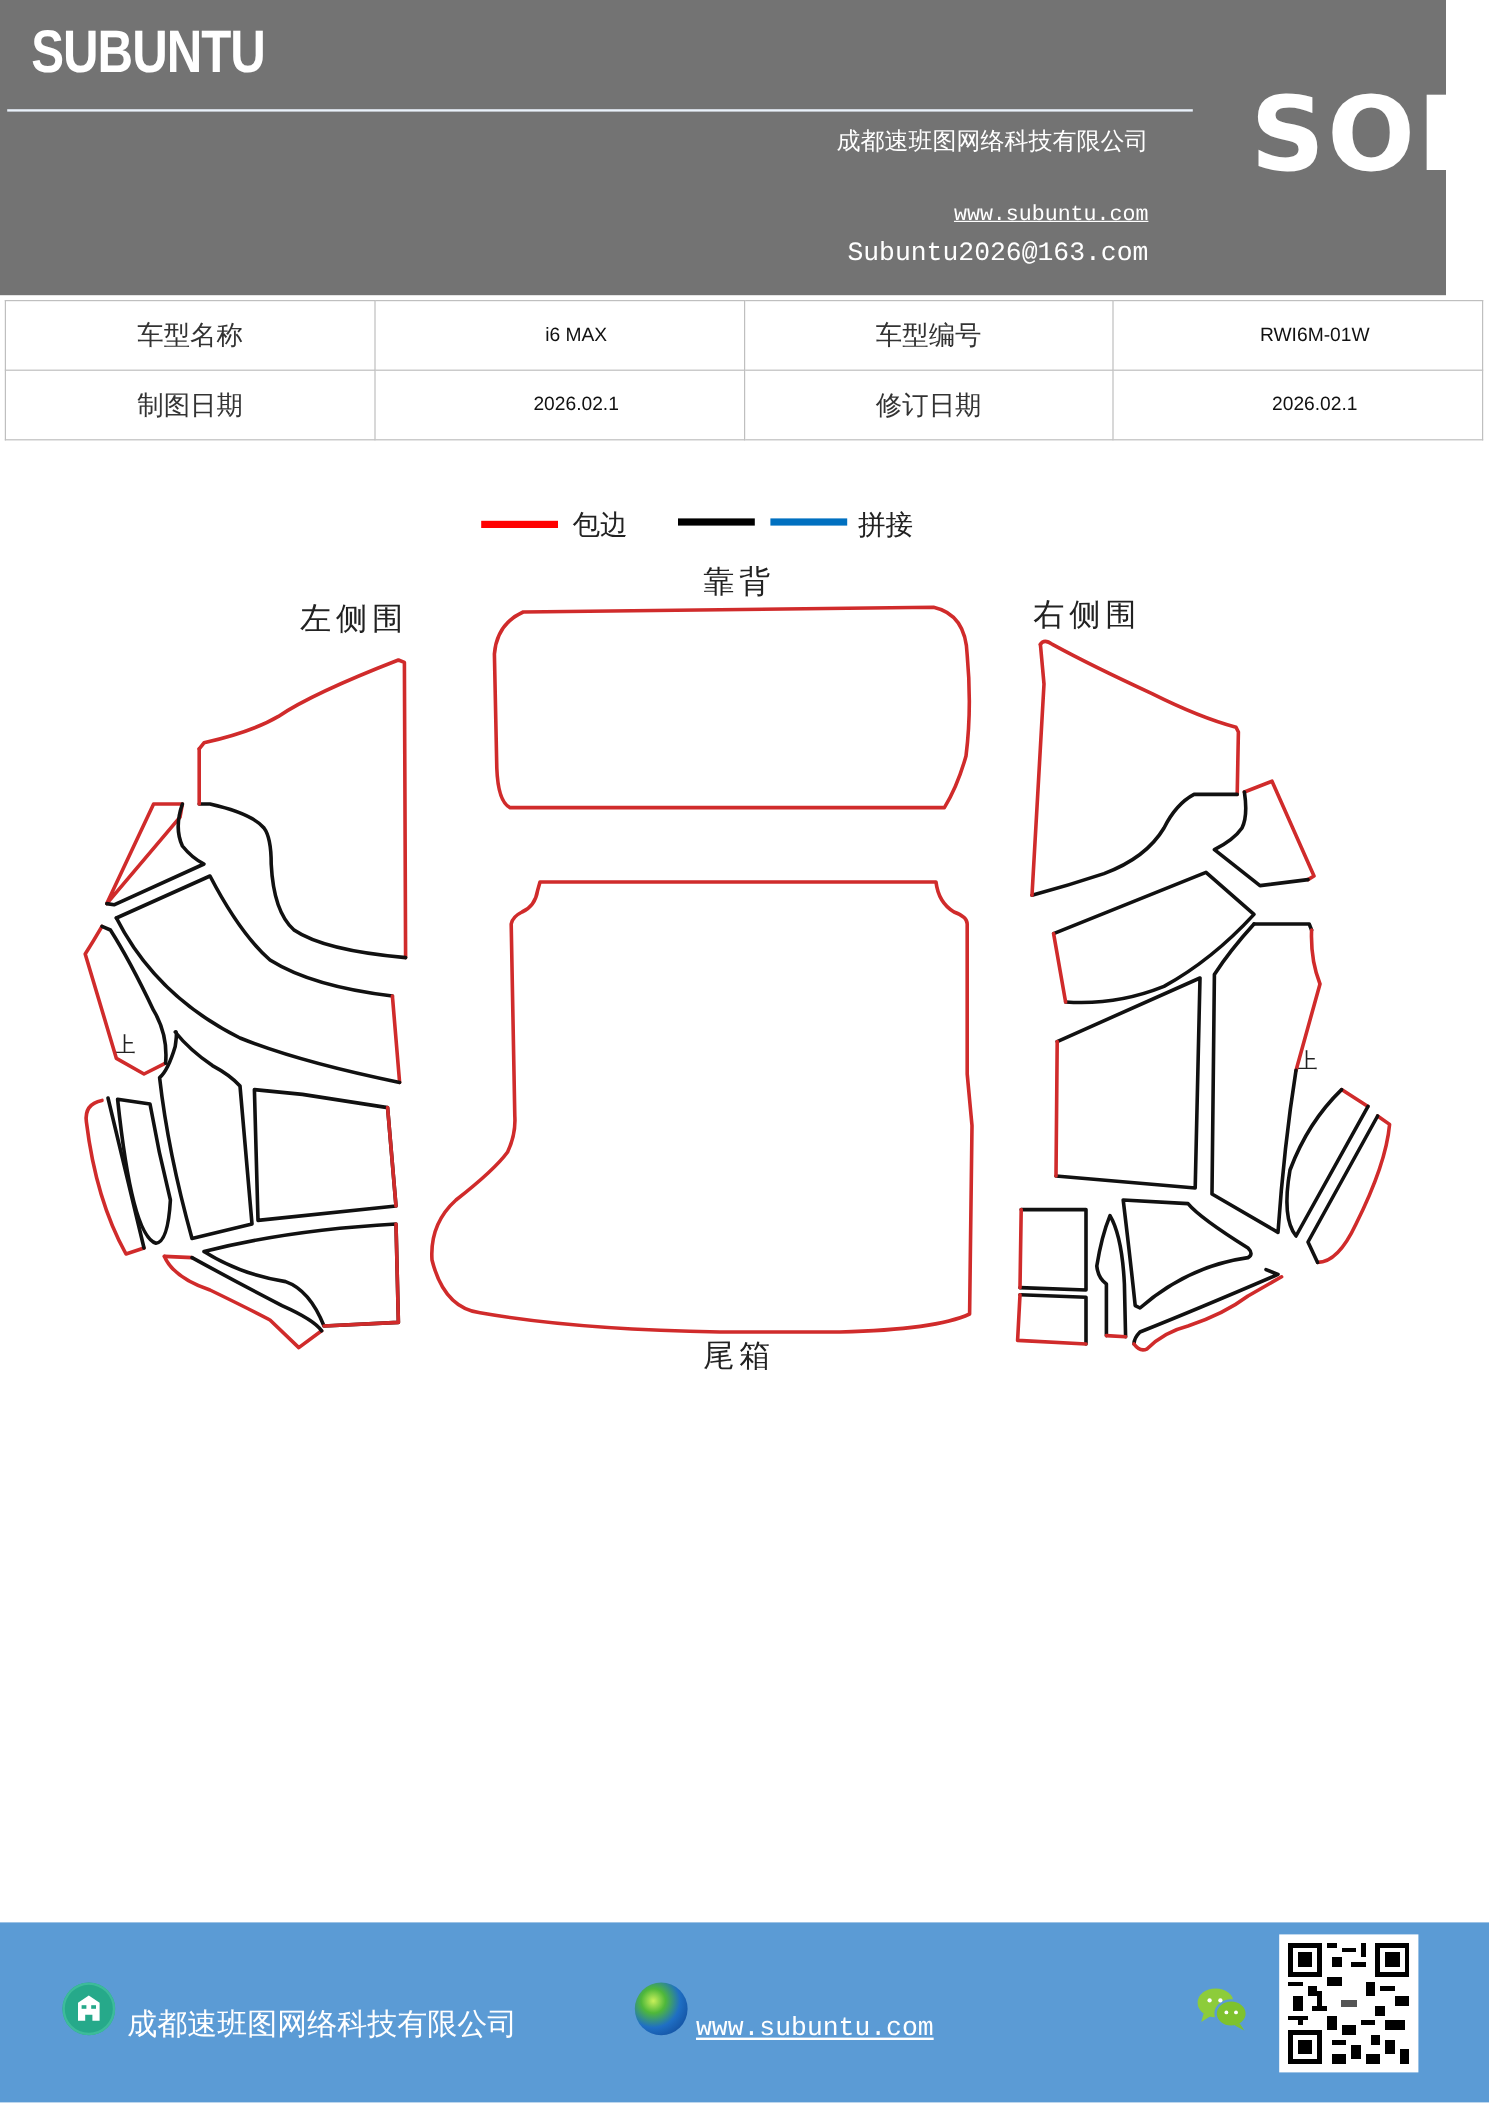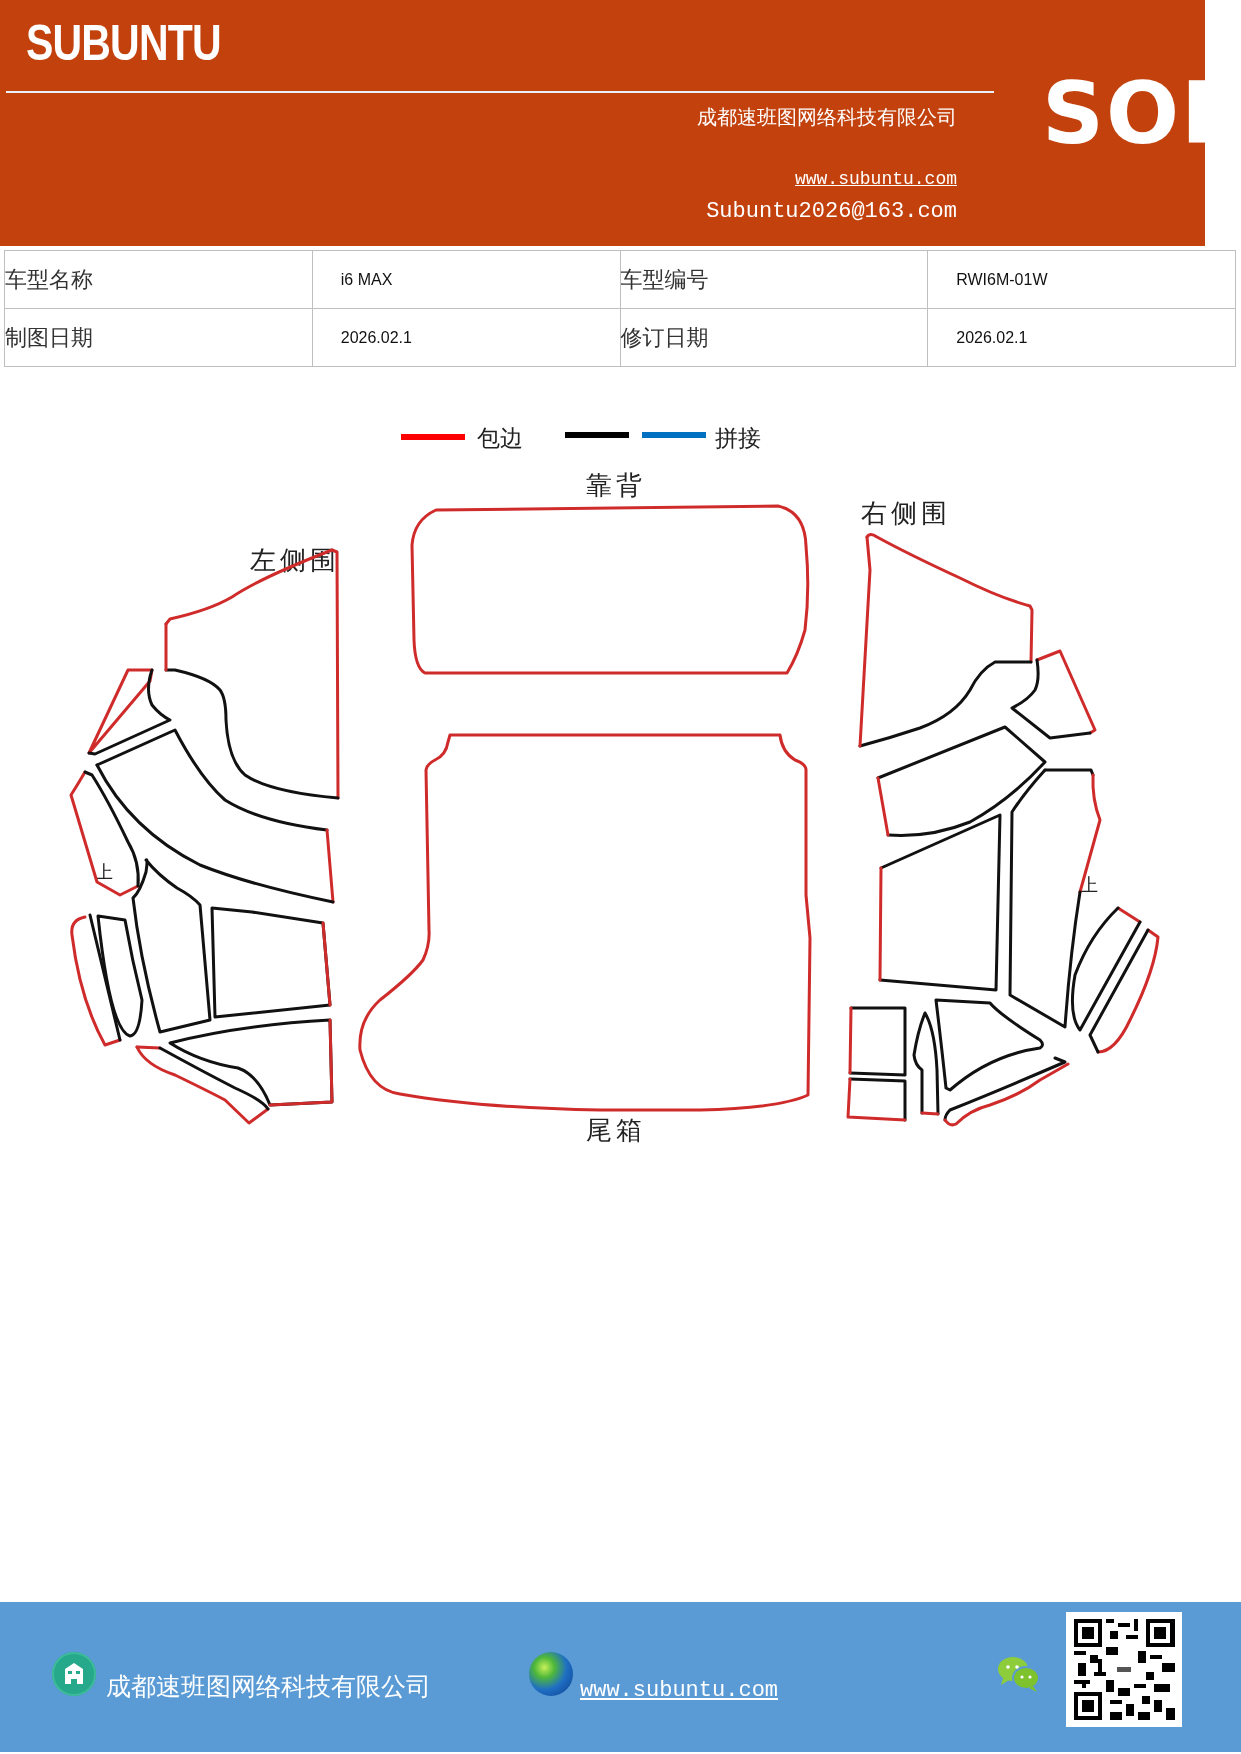--- a/index.html
+++ b/index.html
@@ -1,29 +1,29 @@
 <!DOCTYPE html>
 <html><head>
 <meta charset="utf-8">
 <style>
   * { margin: 0; padding: 0; box-sizing: border-box; }
   html, body { width: 1241px; height: 1754px; background: #ffffff; overflow: hidden; }
   body { position: relative; font-family: "DejaVu Sans", "Liberation Sans", sans-serif; }
 
-  .header { position: absolute; left: 0; top: 0; width: 1205px; height: 246px; background: #c2410c; }
+  .header { position: absolute; left: 0; top: 0; width: 1205px; height: 246px; background: #737373; }
   .brand { position: absolute; left: 26px; top: 18px; font-family: "Liberation Sans", sans-serif; font-weight: bold; font-size: 50px; color: #ffffff; letter-spacing: -1px; transform: scaleX(0.82); transform-origin: left top; line-height: 1; }
   .header-rule { position: absolute; left: 6px; top: 91px; width: 988px; height: 2px; background: #e9f1fa; }
   .doc-title { position: absolute; left: 30px; top: 148px; font-size: 37px; color: #ffffff; line-height: 1; font-family: "DejaVu Serif", serif; }
   .company { position: absolute; right: 248px; top: 106px; font-size: 20px; color: #ffffff; font-family: "DejaVu Serif", serif; line-height: 1.1; }
   .website { position: absolute; right: 248px; top: 170px; font-size: 18px; color: #ffffff; text-decoration: underline; font-family: "Liberation Mono", monospace; line-height: 1.1; }
   .email { position: absolute; right: 248px; top: 200px; font-size: 22px; color: #ffffff; font-family: "Liberation Mono", monospace; line-height: 1.1; }
   .sop { position: absolute; left: 1042px; top: 70px; font-size: 86px; font-weight: bold; color: #ffffff; font-family: "DejaVu Sans", sans-serif; line-height: 1; letter-spacing: 2px; }
 
   .info-table { position: absolute; left: 4px; top: 250px; width: 1232px; border-collapse: collapse; }
-  .info-table td { border: 1px solid #bfbfbf; height: 58px; text-align: left; vertical-align: middle; font-size: 21px; color: #222; width: 25%; }
+  .info-table td { border: 1px solid #bfbfbf; height: 58px; text-align: center; vertical-align: middle; font-size: 21px; color: #222; width: 25%; }
   .info-table td.label { font-family: "DejaVu Serif", serif; font-size: 22px; color: #333; }
   .info-table td.value { font-family: "Liberation Sans", sans-serif; font-size: 16px; color: #111; padding-left: 28px; }
 
   .legend { position: absolute; top: 423px; left: 0; width: 1107px; height: 40px; text-align: right; }
   .legend .swatch { position: absolute; height: 6px; }
   .legend .txt { position: absolute; top: 4px; font-size: 23px; color: #222; font-family: "DejaVu Serif", serif; line-height: 1; }
 
   .diagram { position: absolute; left: 0; top: 460px; width: 1241px; height: 700px; }
   .part-label { position: absolute; font-size: 26px; color: #222; letter-spacing: 4px; line-height: 1; }
 
@@ -66,21 +66,21 @@
 
 <div class="legend">
   <div class="swatch" style="left:401px; top:11px; width:64px; background:#ff0000;"></div>
   <div class="txt" style="left:477px;">包边</div>
   <div class="swatch" style="left:565px; top:9px; width:64px; background:#000000;"></div>
   <div class="swatch" style="left:642px; top:9px; width:64px; background:#0070c0;"></div>
   <div class="txt" style="left:715px;">拼接</div>
 </div>
 
 <div class="diagram">
-  <div class="part-label" style="left:250px; top:43px;margin-top:44px;">左侧围</div>
+  <div class="part-label" style="left:250px; top:43px;">左侧围</div>
   <div class="part-label" style="left:586px; top:12px;">靠背</div>
   <div class="part-label" style="left:861px; top:40px;">右侧围</div>
   <div class="part-label" style="left:586px; top:657px;">尾箱</div>
   <div class="part-label" style="left:95px; top:403px; font-size:18px;">上</div>
   <div class="part-label" style="left:1080px; top:416px; font-size:18px;">上</div>
 
   <svg width="1241" height="700" viewBox="0 460 1241 700" style="position:absolute;left:0;top:0;" fill="none" stroke-width="3" stroke-linejoin="round" stroke-linecap="round">
 
     <path stroke="#d02b2b" d="M436,510 L778,506 Q805,512 806,546 Q810,590 805,630 Q798,655 787,673 L425,673 Q415,668 414,640 L412,545 Q414,520 436,510 Z"></path>
 

